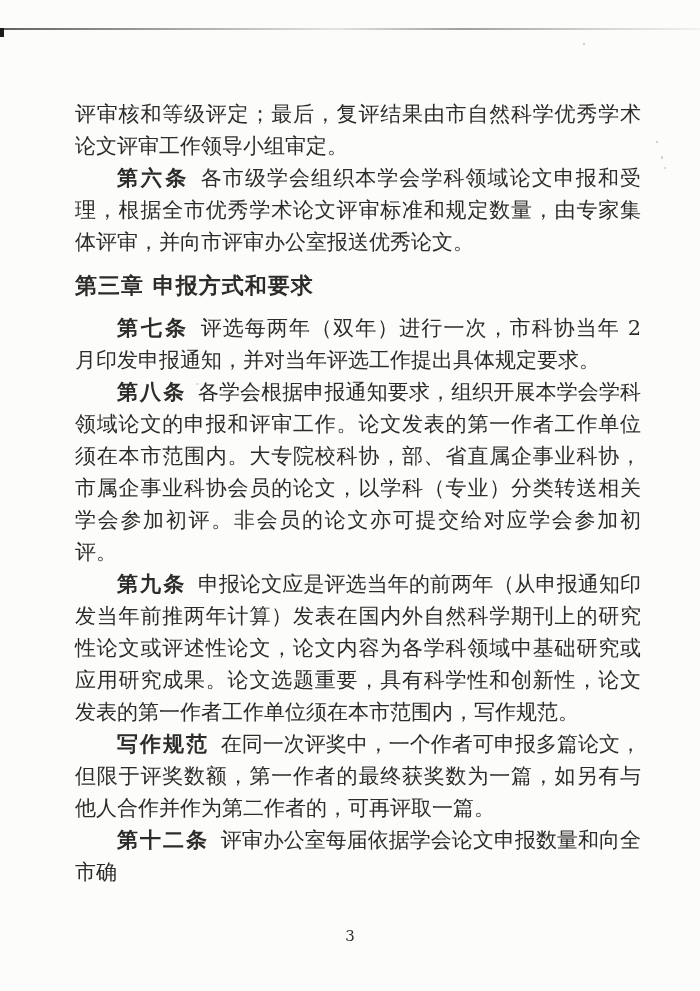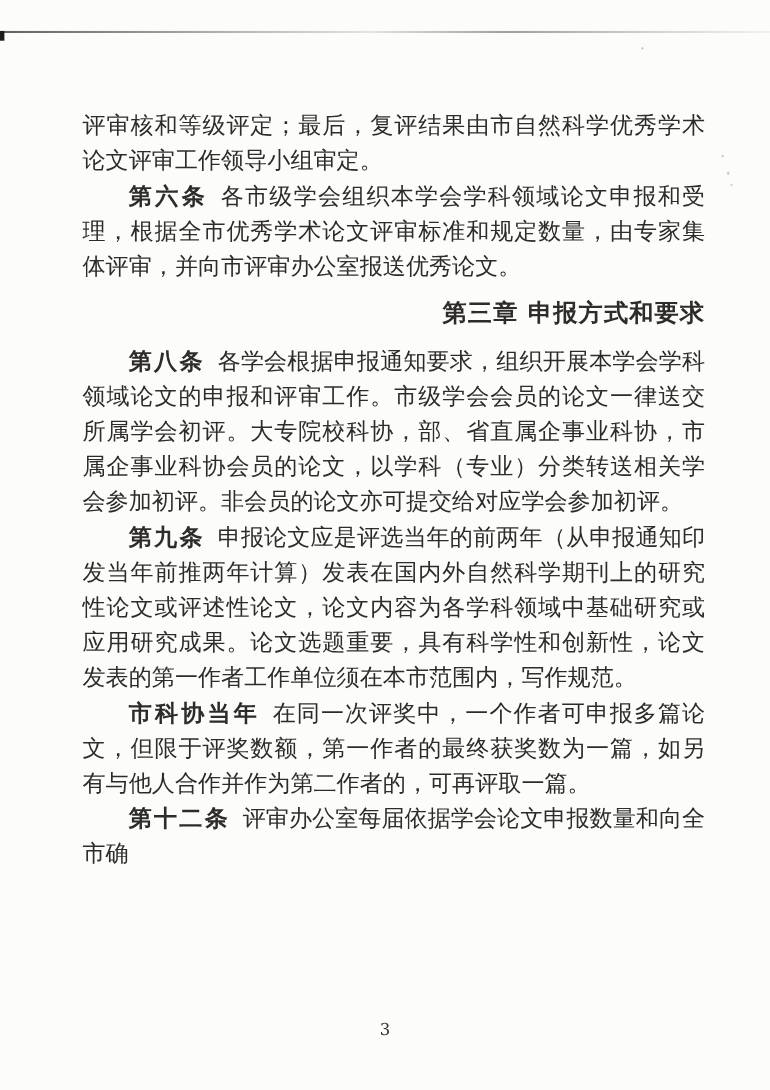--- a/index.html
+++ b/index.html
@@ -71,21 +71,21 @@
     text-indent: 0;
   }
   .article-lead {
     font-family: Liberation Serif, serif;
     font-weight: bold;
     letter-spacing: 2px;
     margin-right: 0.55em;
   }
   .chapter-heading {
     margin: 12px 0 10px 0;
-    text-align: right;
+    text-align: left;
     text-indent: 0;
     font-family: "DejaVu Sans", "Liberation Sans", sans-serif;
     font-weight: bold;
     font-size: 22px;
     line-height: 32px;
     letter-spacing: 1px;
   }
   .page-footer {
     position: absolute;
     left: 0;
@@ -111,27 +111,28 @@
   <div class="speck s5"></div>
 
   <div class="content">
 
     <p class="body-p no-indent">评审核和等级评定；最后，复评结果由市自然科学优秀学术论文评审工作领导小组审定。</p>
 
     <p class="body-p"><span class="article-lead">第六条</span><span>各市级学会组织本学会学科领域论文申报和受理，根据全市优秀学术论文评审标准和规定数量，由专家集体评审，并向市评审办公室报送优秀论文。</span></p>
 
     <h2 class="chapter-heading">第三章 申报方式和要求</h2>
 
+    <p class="body-p"><span class="article-lead">第七条</span><span>评选每两年（双年）进行一次，市科协当年 2 月印发申报通知，并对当年评选工作提出具体规定要求。</span></p>
 
-    <p class="body-p"><span class="article-lead">第八条</span><span>各学会根据申报通知要求，组织开展本学会学科领域论文的申报和评审工作。市级学会会员的论文一律送交所属学会初评。大专院校科协，部、省直属企事业科协，市属企事业科协会员的论文，以学科（专业）分类转送相关学会参加初评。非会员的论文亦可提交给对应学会参加初评。</span></p>
+    <p class="body-p"><span class="article-lead">第八条</span><span>各学会根据申报通知要求，组织开展本学会学科领域论文的申报和评审工作。论文发表的第一作者工作单位须在本市范围内。大专院校科协，部、省直属企事业科协，市属企事业科协会员的论文，以学科（专业）分类转送相关学会参加初评。非会员的论文亦可提交给对应学会参加初评。</span></p>
 
     <p class="body-p"><span class="article-lead">第九条</span><span>申报论文应是评选当年的前两年（从申报通知印发当年前推两年计算）发表在国内外自然科学期刊上的研究性论文或评述性论文，论文内容为各学科领域中基础研究或应用研究成果。论文选题重要，具有科学性和创新性，论文发表的第一作者工作单位须在本市范围内，写作规范。</span></p>
 
 
-    <p class="body-p"><span class="article-lead">市科协当年</span><span>在同一次评奖中，一个作者可申报多篇论文，但限于评奖数额，第一作者的最终获奖数为一篇，如另有与他人合作并作为第二作者的，可再评取一篇。</span></p>
+    <p class="body-p"><span class="article-lead">写作规范</span><span>在同一次评奖中，一个作者可申报多篇论文，但限于评奖数额，第一作者的最终获奖数为一篇，如另有与他人合作并作为第二作者的，可再评取一篇。</span></p>
 
     <p class="body-p"><span class="article-lead">第十二条</span><span>评审办公室每届依据学会论文申报数量和向全市确</span></p>
 
   </div>
 
   <div class="page-footer">3</div>
 
 </div>
 
 </body></html>

